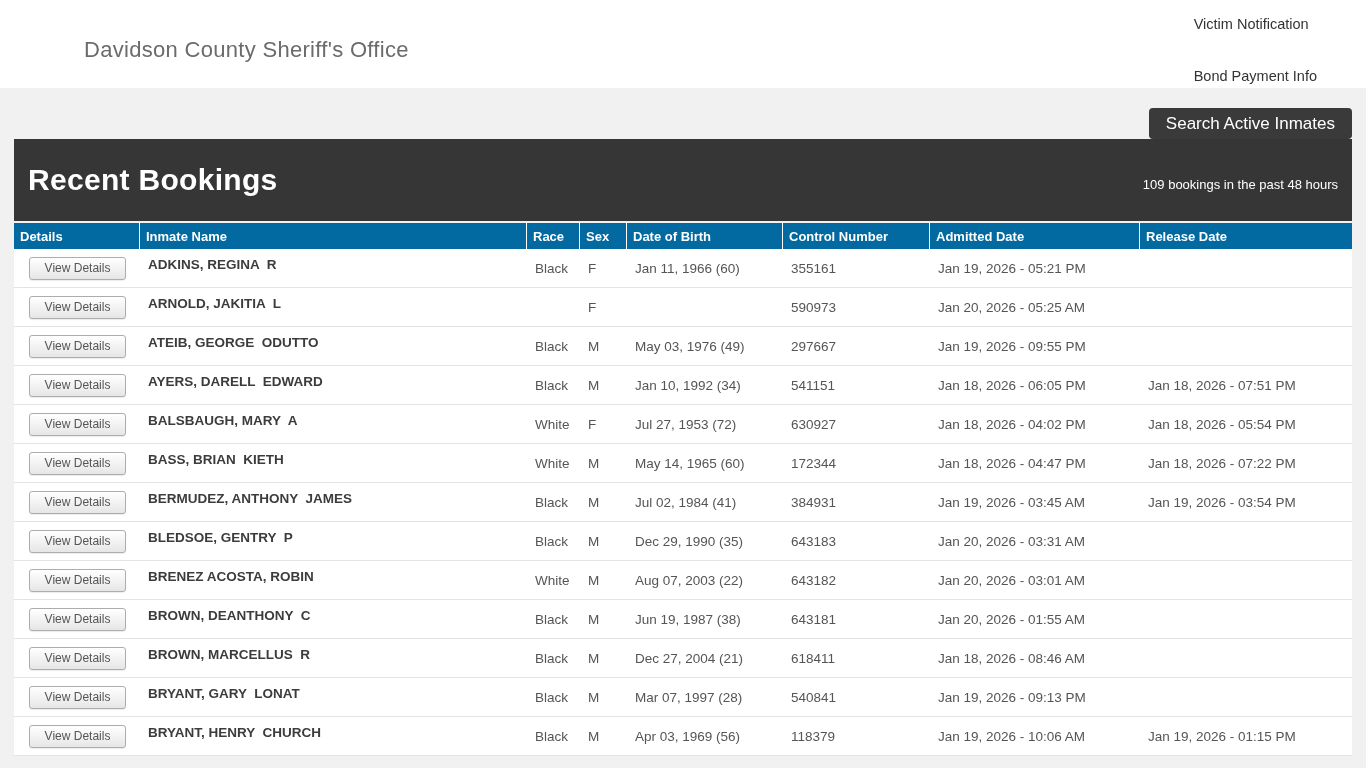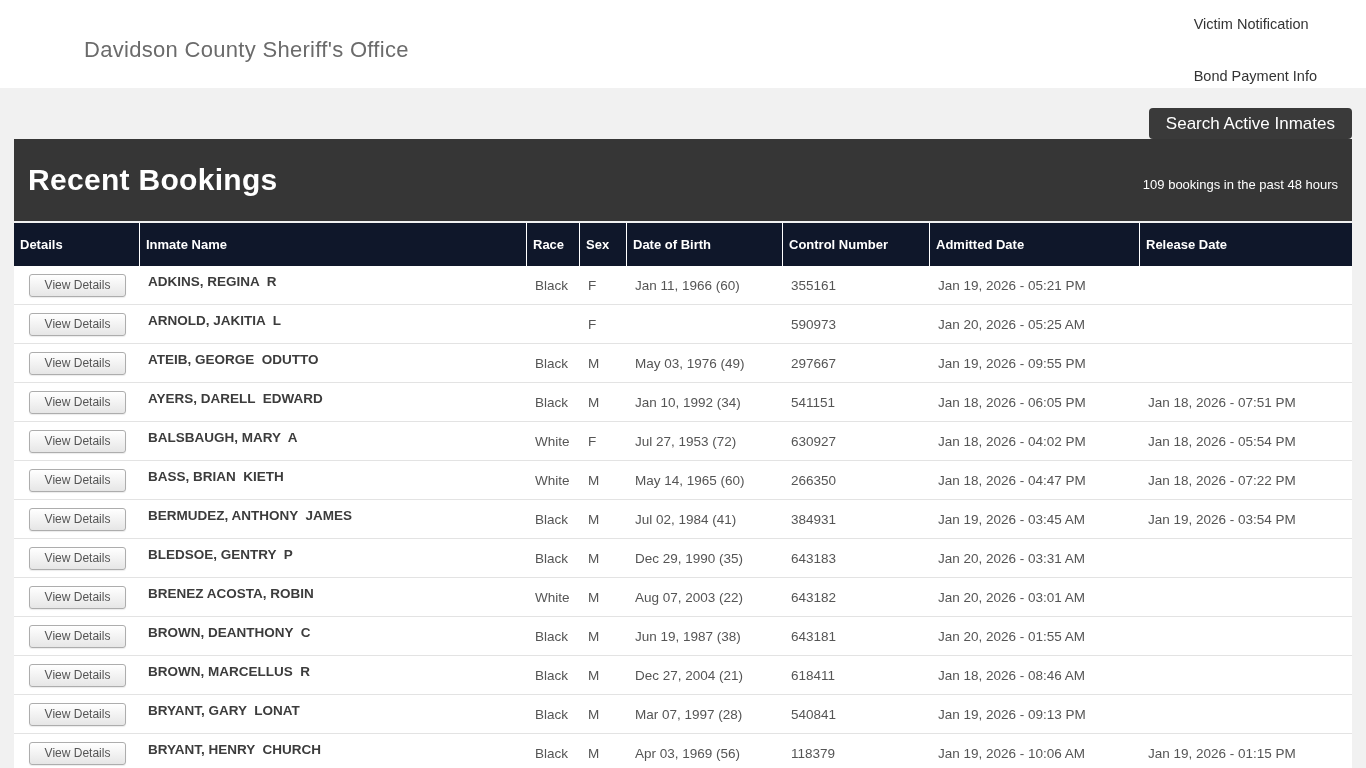--- a/index.html
+++ b/index.html
@@ -22,22 +22,22 @@
 
   .banner { height:82px; background:#363636; color:#fff;
             display:flex; align-items:center; justify-content:space-between;
             padding:0 14px; }
   .banner h1 { font-size:30px; font-weight:bold; letter-spacing:.3px; }
   .banner .count { font-size:13px; margin-top:8px; }
 
   
   table.bookings { width:1338px; border-collapse:separate; border-spacing:0;
                    margin-top:2px; background:#fff; table-layout:fixed; }
-  .bookings th { background:#0f172a; color:#fff; font-size:13px; font-weight:bold;
-                 text-align:left; height:43px; padding:0 0 0 6px;
+  .bookings th { background:#0369a1; color:#fff; font-size:13px; font-weight:bold;
+                 text-align:left; height:26px; padding:0 0 0 6px;
                  border-right:1px solid #fff; white-space:nowrap; overflow:hidden; }
   .bookings th:last-child { border-right:none; }
   .bookings td { height:39px; border-bottom:1px solid #e3e3e3; font-size:13.5px;
                  color:#555; padding-left:8px; vertical-align:middle;
                  white-space:nowrap; overflow:hidden; background:#fff; }
   td.cell-details { padding-left:15px; }
   td.cell-name { font-weight:bold; color:#3c3c3c; vertical-align:top;
                  padding-top:8px; white-space:pre; padding-left:8px; }
   .view-btn { width:97px; height:23px; font-size:12px; color:#555;
               background:linear-gradient(#ffffff,#e6e6e6); border:1px solid #adadad;
@@ -140,21 +140,21 @@
           <td>630927</td>
           <td>Jan 18, 2026 - 04:02 PM</td>
           <td>Jan 18, 2026 - 05:54 PM</td>
         </tr>
         <tr>
           <td class="cell-details"><button class="view-btn">View Details</button></td>
           <td class="cell-name">BASS, BRIAN  KIETH</td>
           <td>White</td>
           <td>M</td>
           <td>May 14, 1965 (60)</td>
-          <td>266350</td>
+          <td>172344</td>
           <td>Jan 18, 2026 - 04:47 PM</td>
           <td>Jan 18, 2026 - 07:22 PM</td>
         </tr>
         <tr>
           <td class="cell-details"><button class="view-btn">View Details</button></td>
           <td class="cell-name">BERMUDEZ, ANTHONY  JAMES</td>
           <td>Black</td>
           <td>M</td>
           <td>Jul 02, 1984 (41)</td>
           <td>384931</td>

